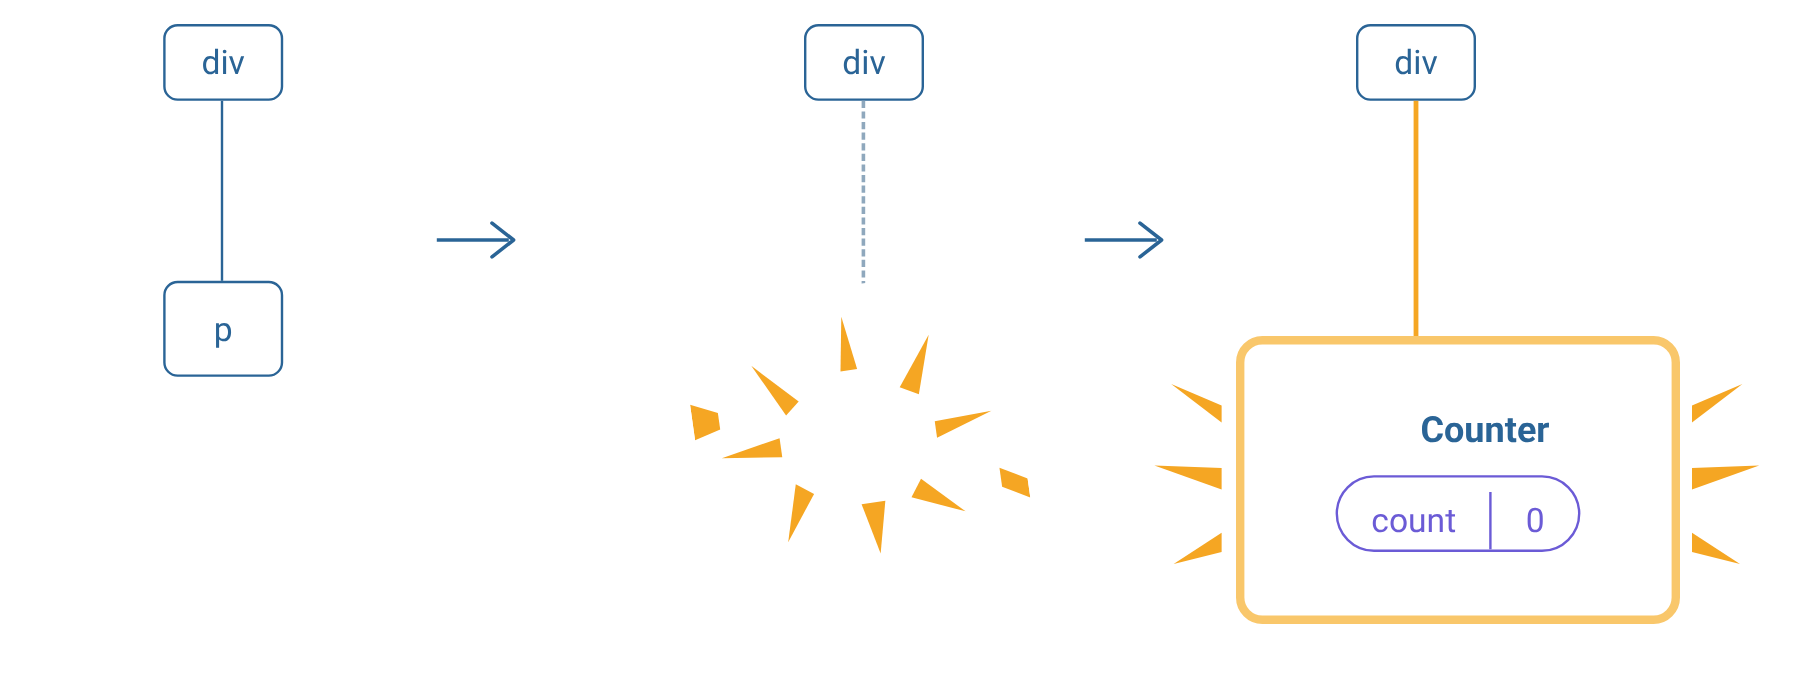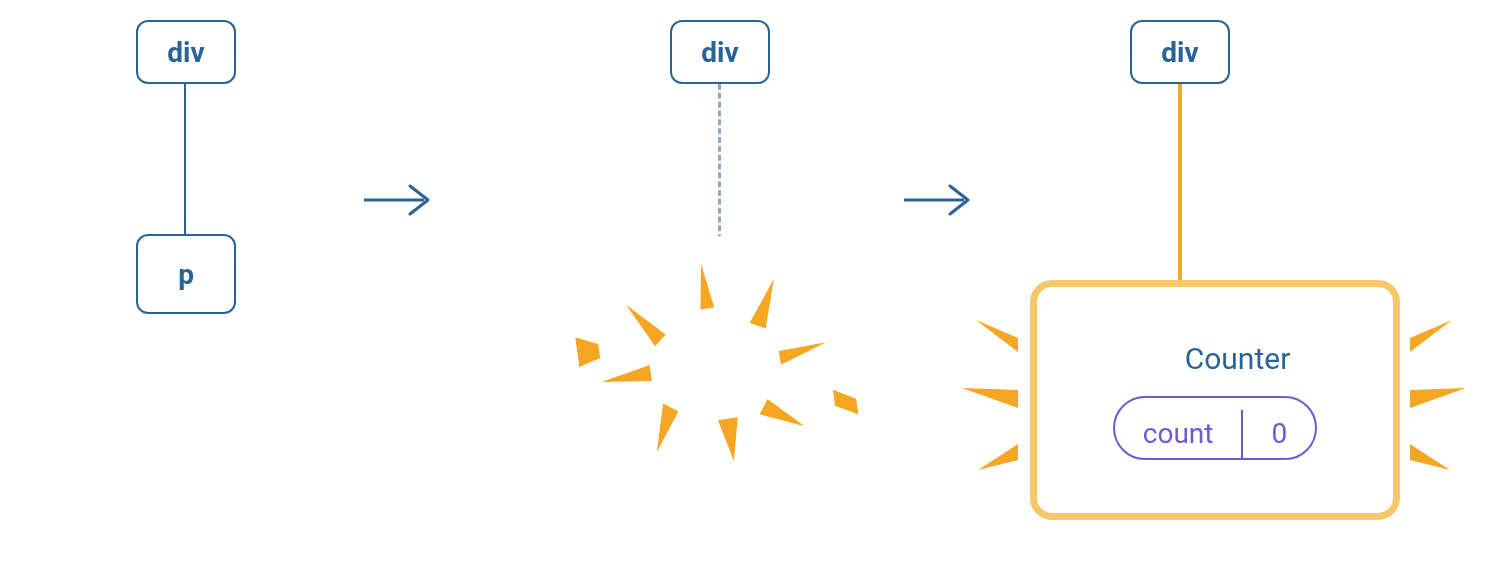--- a/index.html
+++ b/index.html
@@ -17,21 +17,21 @@
     width: 1506px;
     height: 580px;
   }
   .node-box {
     position: absolute;
     background: #fff;
     border: 2px solid #2a6496;
     border-radius: 12px;
     color: #2a6496;
     font-size: 28px;
-    font-weight: 700;
+    font-weight: 400;
     display: flex;
     align-items: center;
     justify-content: center;
   }
   .arrow {
     position: absolute;
     color: #2a6496;
   }
   .arrow svg { display: block; }
   .connector {
@@ -62,21 +62,21 @@
     border-radius: 22px;
     display: flex;
     flex-direction: column;
     align-items: center;
     justify-content: center;
     gap: 20px;
   }
   .counter-title {
     color: #2a6496;
     font-size: 30px;
-    font-weight: 400;
+    font-weight: 700;
     margin-left: 45px;
   }
   .pill {
     border: 2px solid #6b5bd6;
     border-radius: 999px;
     display: flex;
     align-items: stretch;
     overflow: hidden;
     height: 64px;
   }

